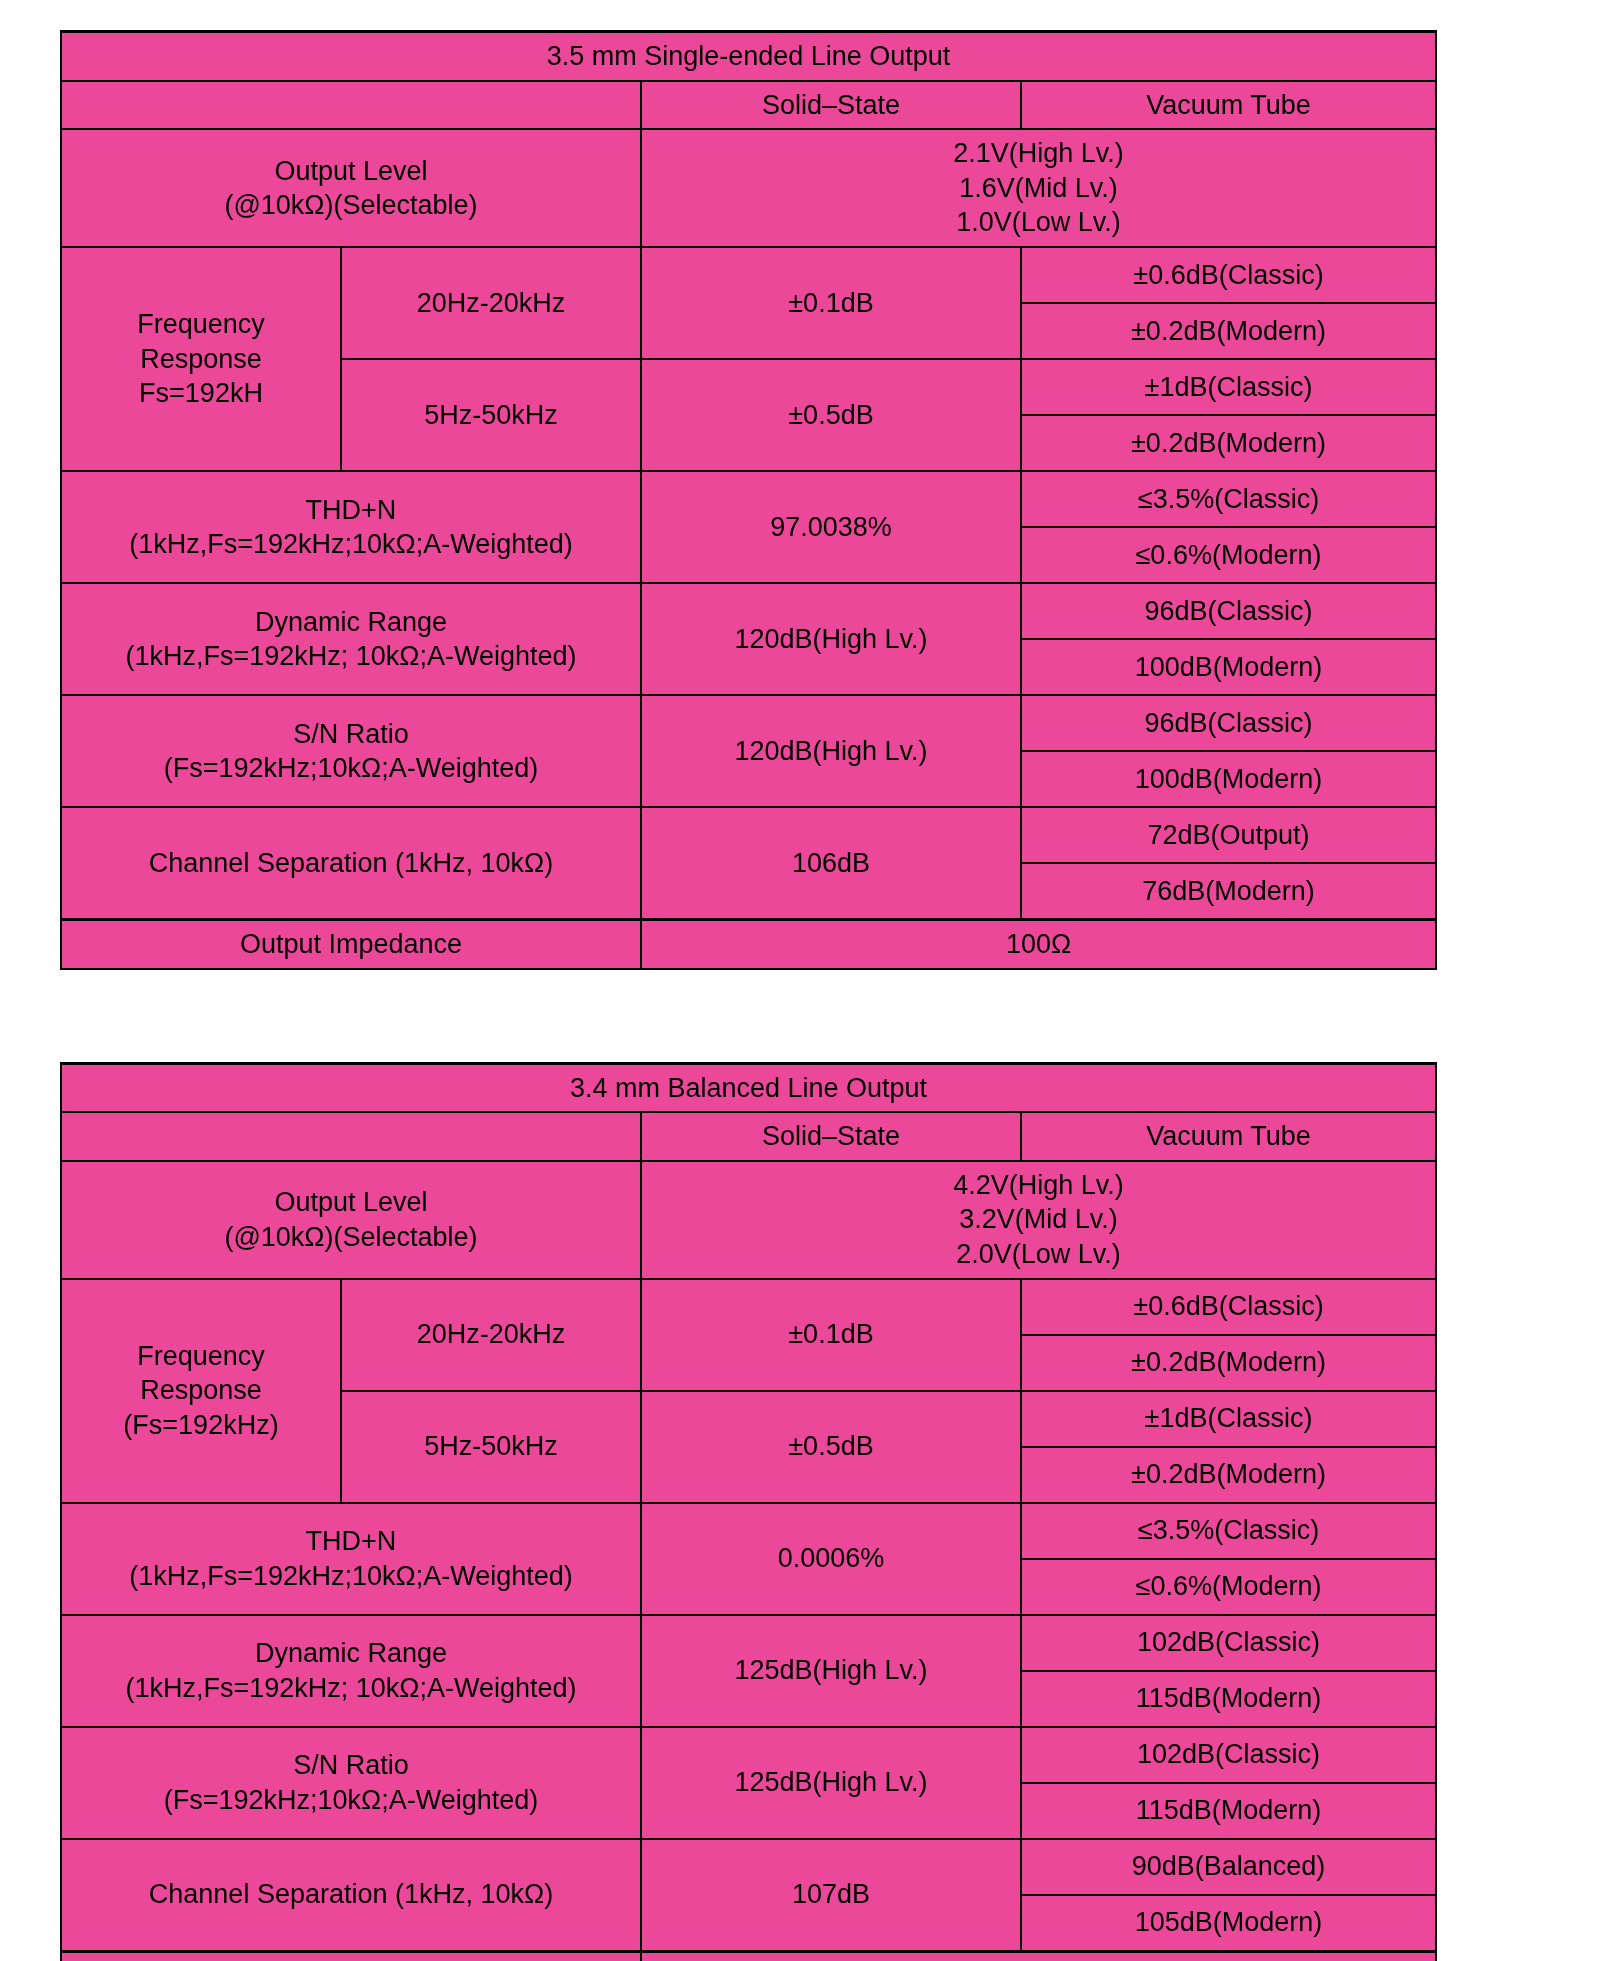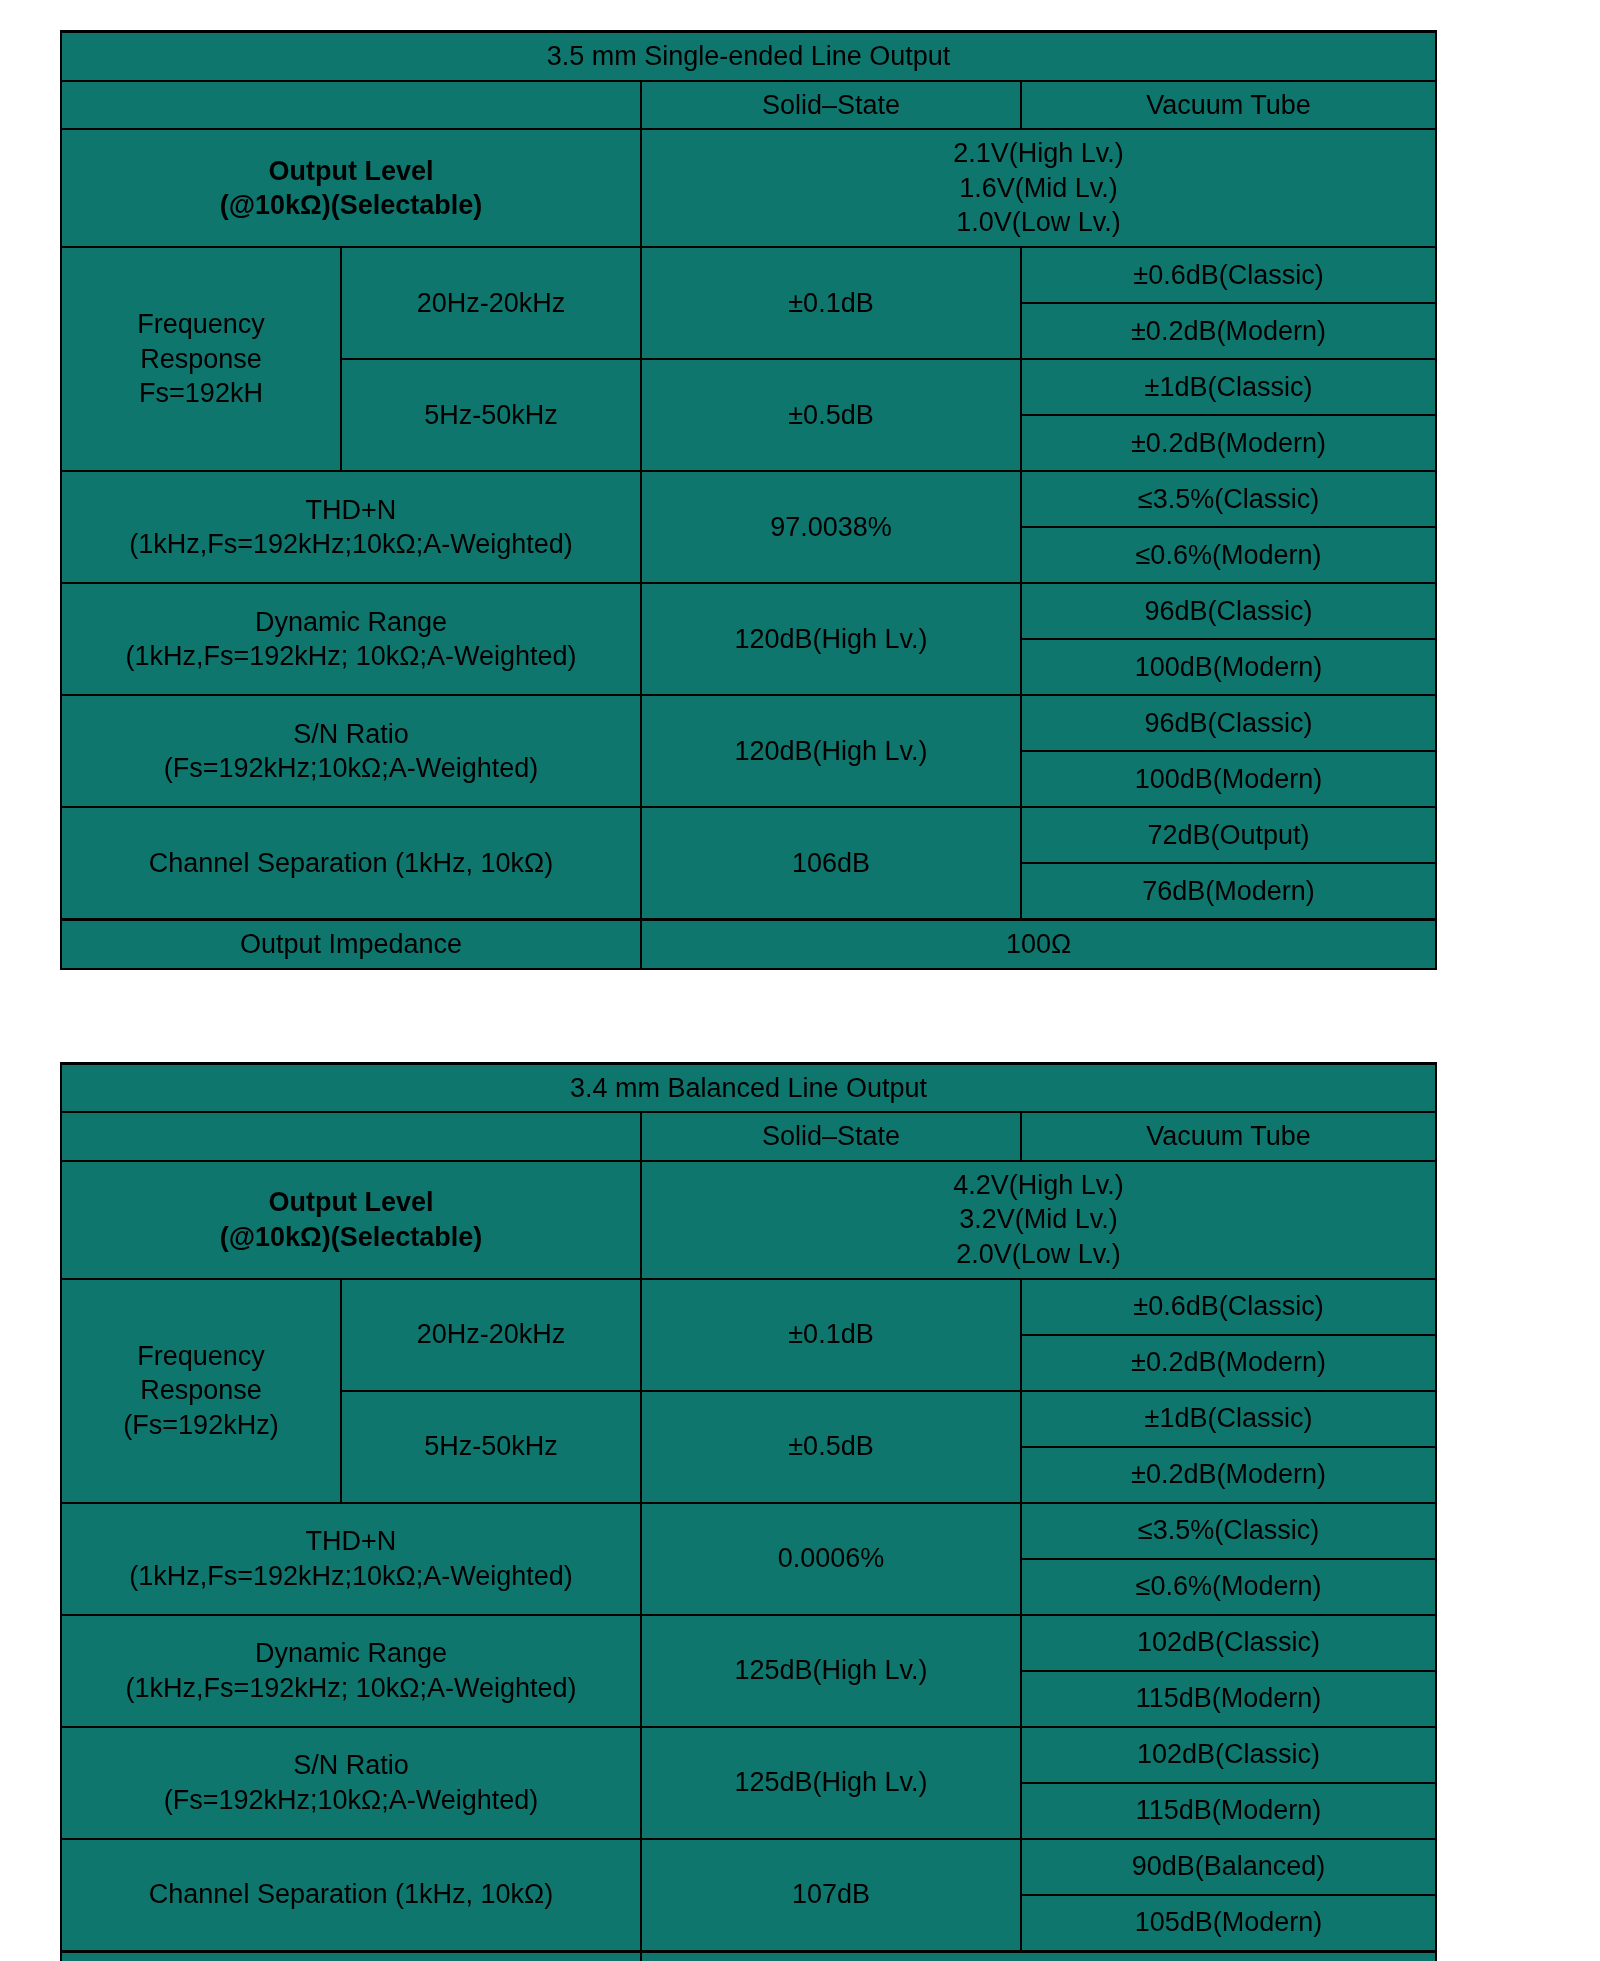--- a/index.html
+++ b/index.html
@@ -16,21 +16,21 @@
     overflow: hidden;
   }
   .page {
     padding: 30px 60px 0 60px;
     box-sizing: border-box;
   }
   table.spec {
     border-collapse: collapse;
     width: 1214px;
     table-layout: fixed;
-    background: #0f766e;
+    background: #ec4899;
   }
   table.spec td {
     border: 2px solid #000;
     text-align: center;
     vertical-align: middle;
     font-size: 27px;
     line-height: 1.28;
     padding: 6px 8px;
     font-family: "Liberation Sans", sans-serif;
     color: #000;
@@ -49,21 +49,20 @@
     border-radius: 15px;
   }
   .multi {
     line-height: 1.28;
   }
   .spacer {
     height: 92px;
   }
   .out-level-cell {
     height: 104px;
-    font-weight: bold;
   }
   .small-row {
     height: 42px;
   }
   .lbl-pad {
     padding: 14px 10px;
   }
 </style>
 </head>
 <body>

